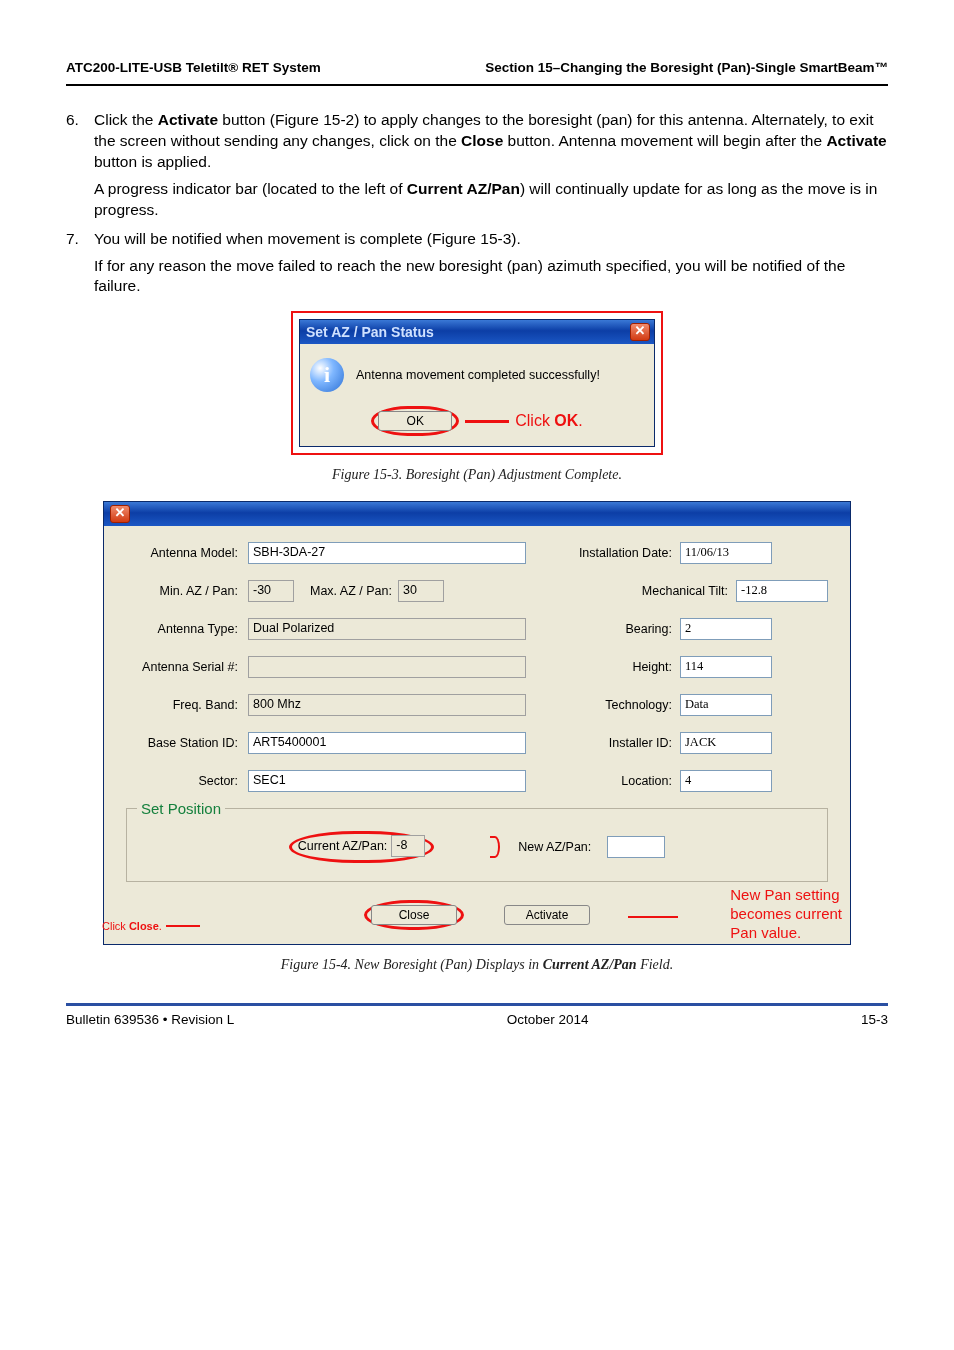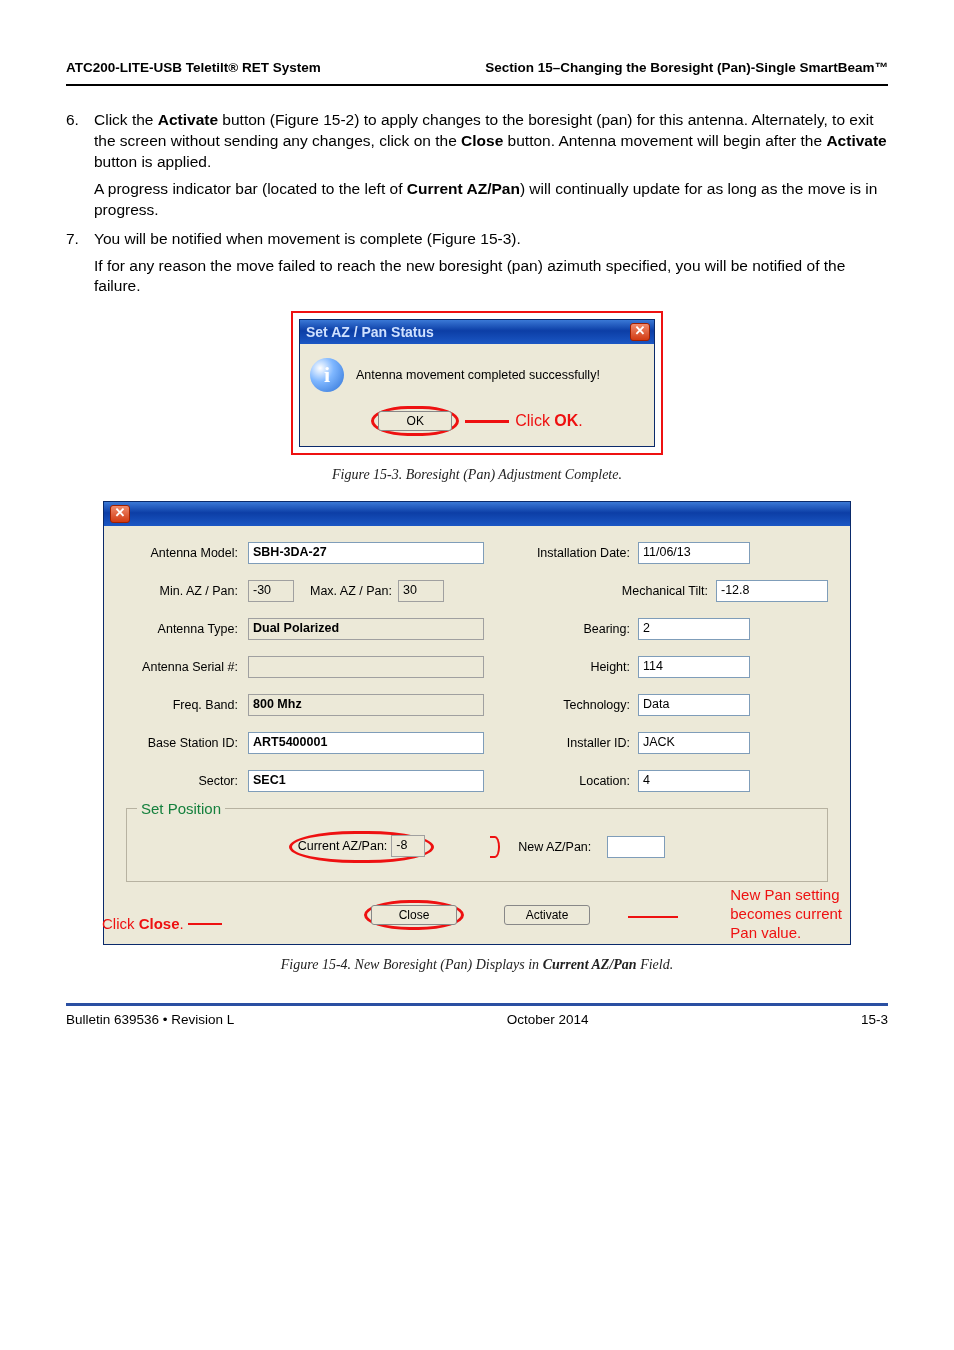--- a/index.html
+++ b/index.html
@@ -100,42 +100,42 @@
   .dlg2body { background:#ece9d8; padding: 16px 22px 14px 22px; position:relative; font-size:12.5px; }
   .row { display:flex; align-items:center; margin-bottom: 16px; }
   .lblL { width:122px; text-align:right; padding-right:10px; color:#000; font-size:12.5px;}
   .lblR { width:120px; text-align:right; padding-right:8px; color:#000; font-size:12.5px;}
   .colgap { width: 34px; }
   .tf {
     background:#fff; border:1px solid #7f9db9; height:22px;
     padding:2px 4px; font-size:12.5px; color:#000; display:inline-block;
   }
   .tf-ro { background:#ece9d8; border:1px solid #a0a0a0; }
-  .wA { width:236px;font-weight:bold; }
+  .wA { width:278px; }
   .wS { width:46px; }
-  .wR { width:112px; }
+  .wR { width:92px;font-family:Liberation Serif, serif; }
   .maxlbl { margin: 0 6px 0 16px; font-size:12.5px; }
 
   .groupbox {
     border:1px solid #b7b2a1; padding: 22px 14px 18px 14px; position:relative;
     margin-top: 6px;
   }
   .grouplabel {
     position:absolute; top:-9px; left:10px; background:#ece9d8; padding:0 4px;
     font-size:15px; color:#15803d;
   }
   .setpos-row { display:flex; align-items:center; justify-content:center; gap:16px; }
   .oval-red { border:3px solid #e11; border-radius:50%/55%; padding:1px 6px 3px 6px; display:inline-flex; align-items:center; }
   .cap-lbl { font-size:12.5px; margin-right:4px; }
   .npa-lbl { margin-left:48px; font-size:12.5px; }
 
   .btnrow { display:flex; align-items:center; justify-content:center; gap:40px; margin-top:18px; position:relative; }
   .close-oval { border:3px solid #e11; border-radius:50%/55%; padding:2px 4px; display:inline-block; }
   .click-close-wrap { position:absolute; left:-2px; bottom:12px; display:flex; align-items:center; }
-  .click-close-text { color:#e11; font-size:15px; white-space:nowrap; }
+  .click-close-text { color:#e11; font-size:11px; white-space:nowrap; }
   .click-close-line { width:34px; border-top:2px solid #e11; margin-left:4px; }
   .npsetting {
     position:absolute; right:8px; bottom:2px; color:#e11; font-size:15px; line-height:1.25; text-align:left; white-space:nowrap;
   }
   .nps-line { position:absolute; right:172px; bottom:26px; width:50px; border-top:2px solid #e11; }
 
   .caz-curve { position:absolute; width:16px; height:20px; border:2px solid #e11; border-right:none; border-top-left-radius:50% 50%; border-bottom-left-radius:50% 50%; }
 
   .footer {
     border-top: 3px solid #2a4fa2;

